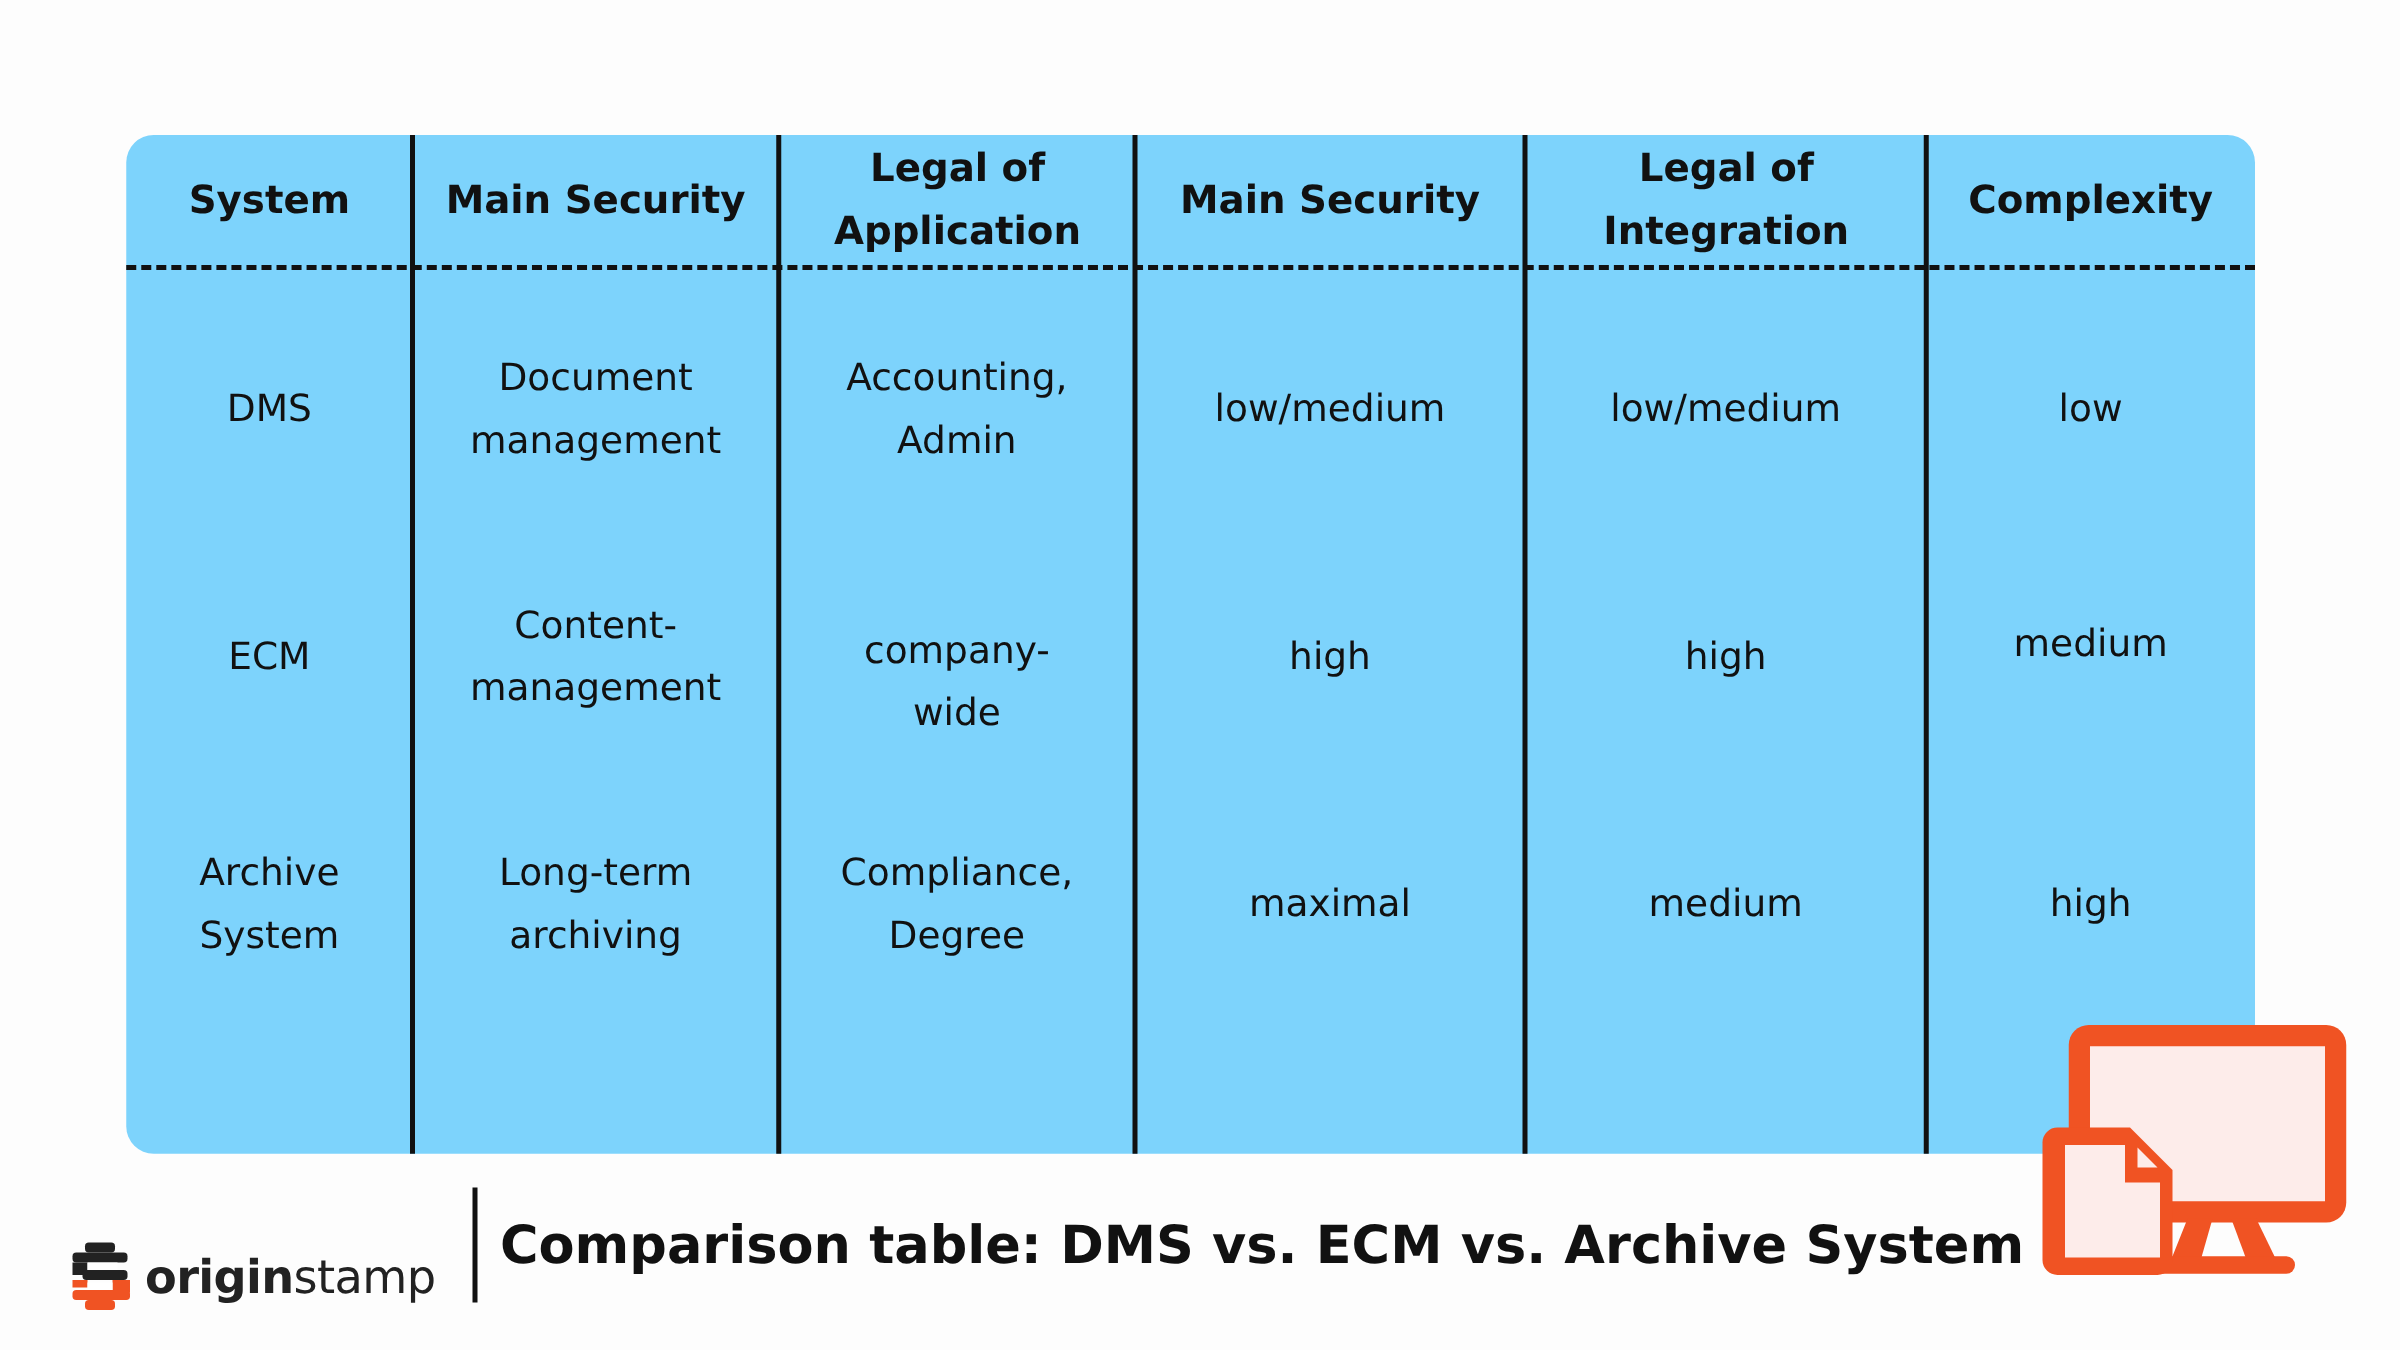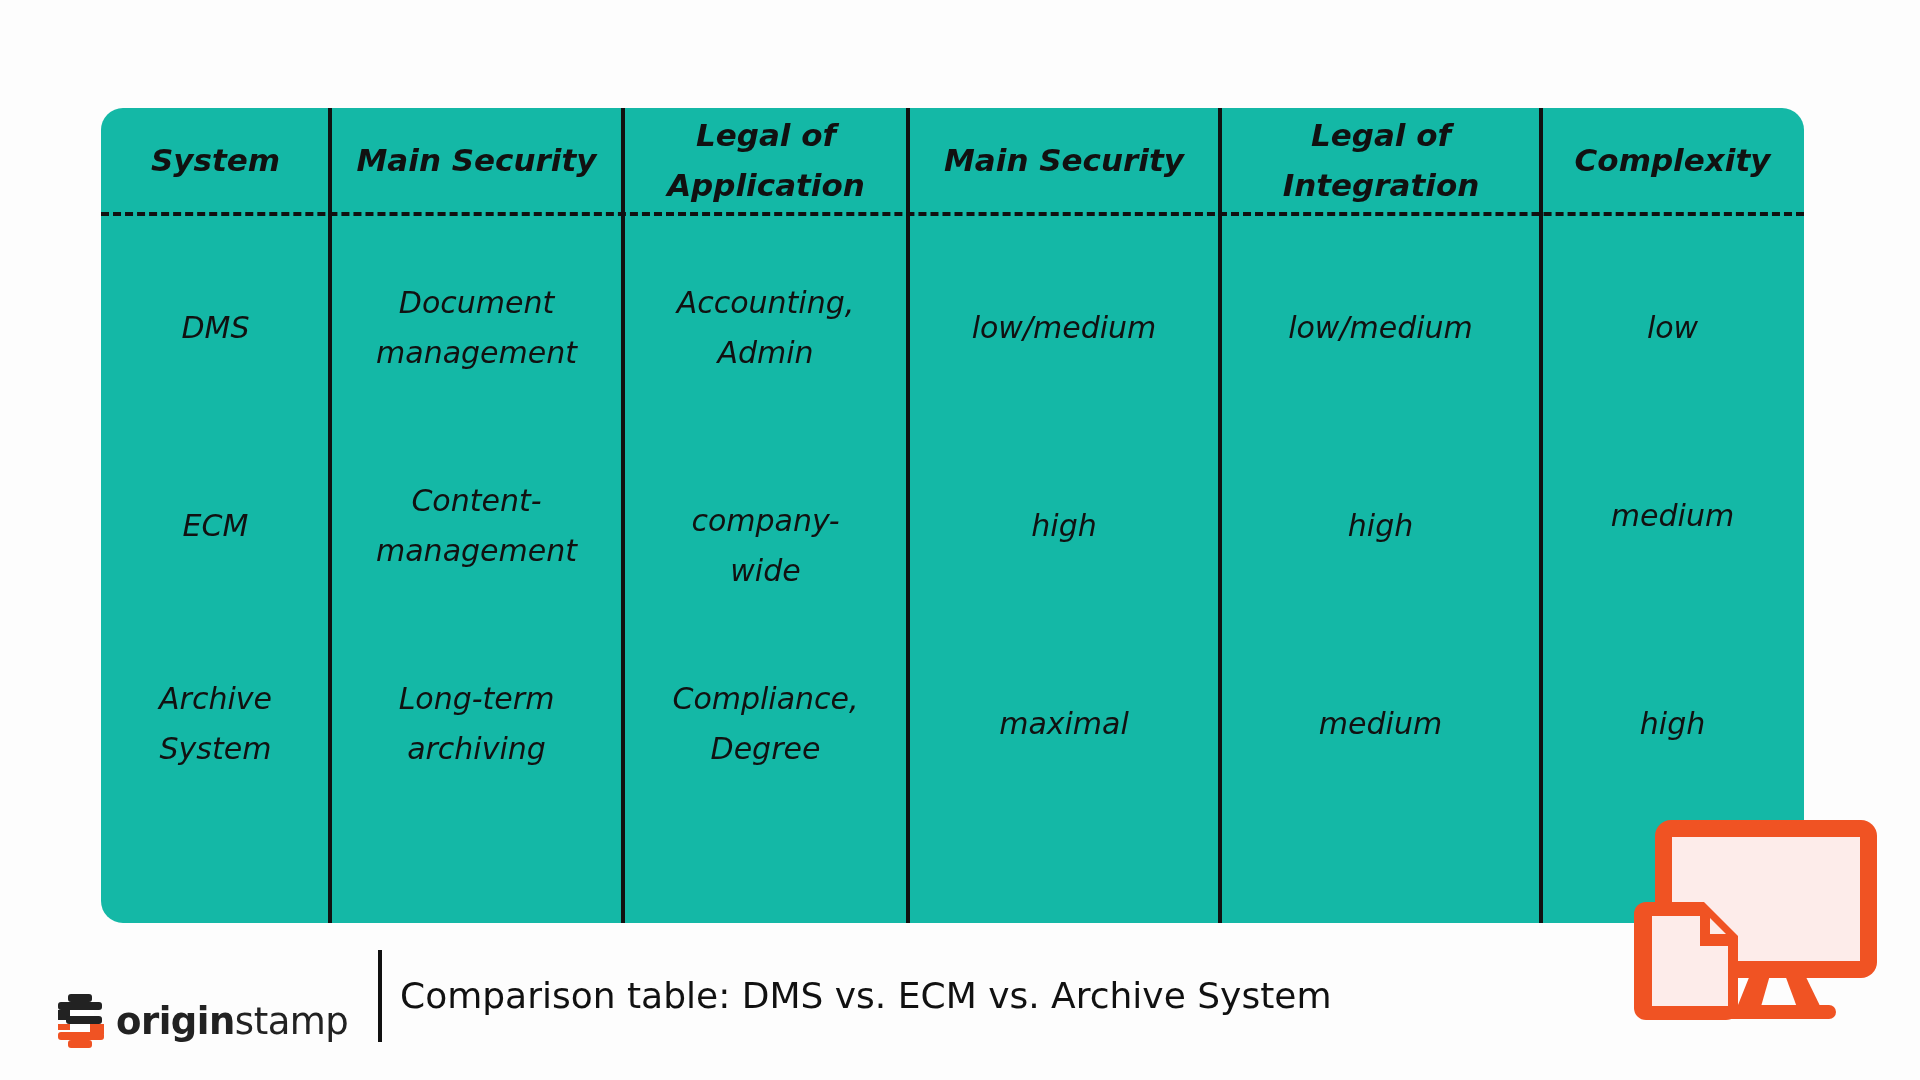--- a/index.html
+++ b/index.html
@@ -1,27 +1,27 @@
 <!DOCTYPE html>
 <html><head>
 <meta charset="utf-8">
 <style>
   html, body { margin:0; padding:0; }
   body { width:1920px; height:1080px; background:#fdfdfd; position:relative; overflow:hidden;
          font-family:"DejaVu Sans", "Liberation Sans", sans-serif; color:#111; }
   .table { position:absolute; left:101px; top:108px; width:1703px; height:815px;
-           background:#14b8a6; border-radius:22px;font-style:italic; }
+           background:#7dd3fc; border-radius:22px; }
   .vline { position:absolute; top:0; bottom:0; width:4px; background:#111; margin-left:-2px; }
   .dash { position:absolute; left:0; right:0; top:104px; height:0; border-top:4px dashed #111; }
   .cell { position:absolute; display:flex; align-items:center; justify-content:center;
           text-align:center; line-height:50px; }
   .hcell { font-weight:bold; font-size:31px; top:0; height:104px; line-height:50px; }
   .bcell { font-size:30px; line-height:50px; }
   .footer-divider { position:absolute; left:378px; top:950px; width:4px; height:92px; background:#111; }
-  .caption { position:absolute; left:400px; top:972px; font-size:36px; line-height:48px; color:#111; }
+  .caption { position:absolute; left:400px; top:972px; font-size:42px; line-height:48px; color:#111;font-weight:bold; }
   .logo { position:absolute; left:56px; top:992px; display:flex; align-items:center; }
   .logo-text { font-size:37px; color:#222; letter-spacing:-0.5px; margin-left:8px; }
   .logo-text b { font-weight:bold; }
   .illus { position:absolute; left:1600px; top:800px; }
 </style>
 </head>
 <body>
 
 <div class="table">
 

